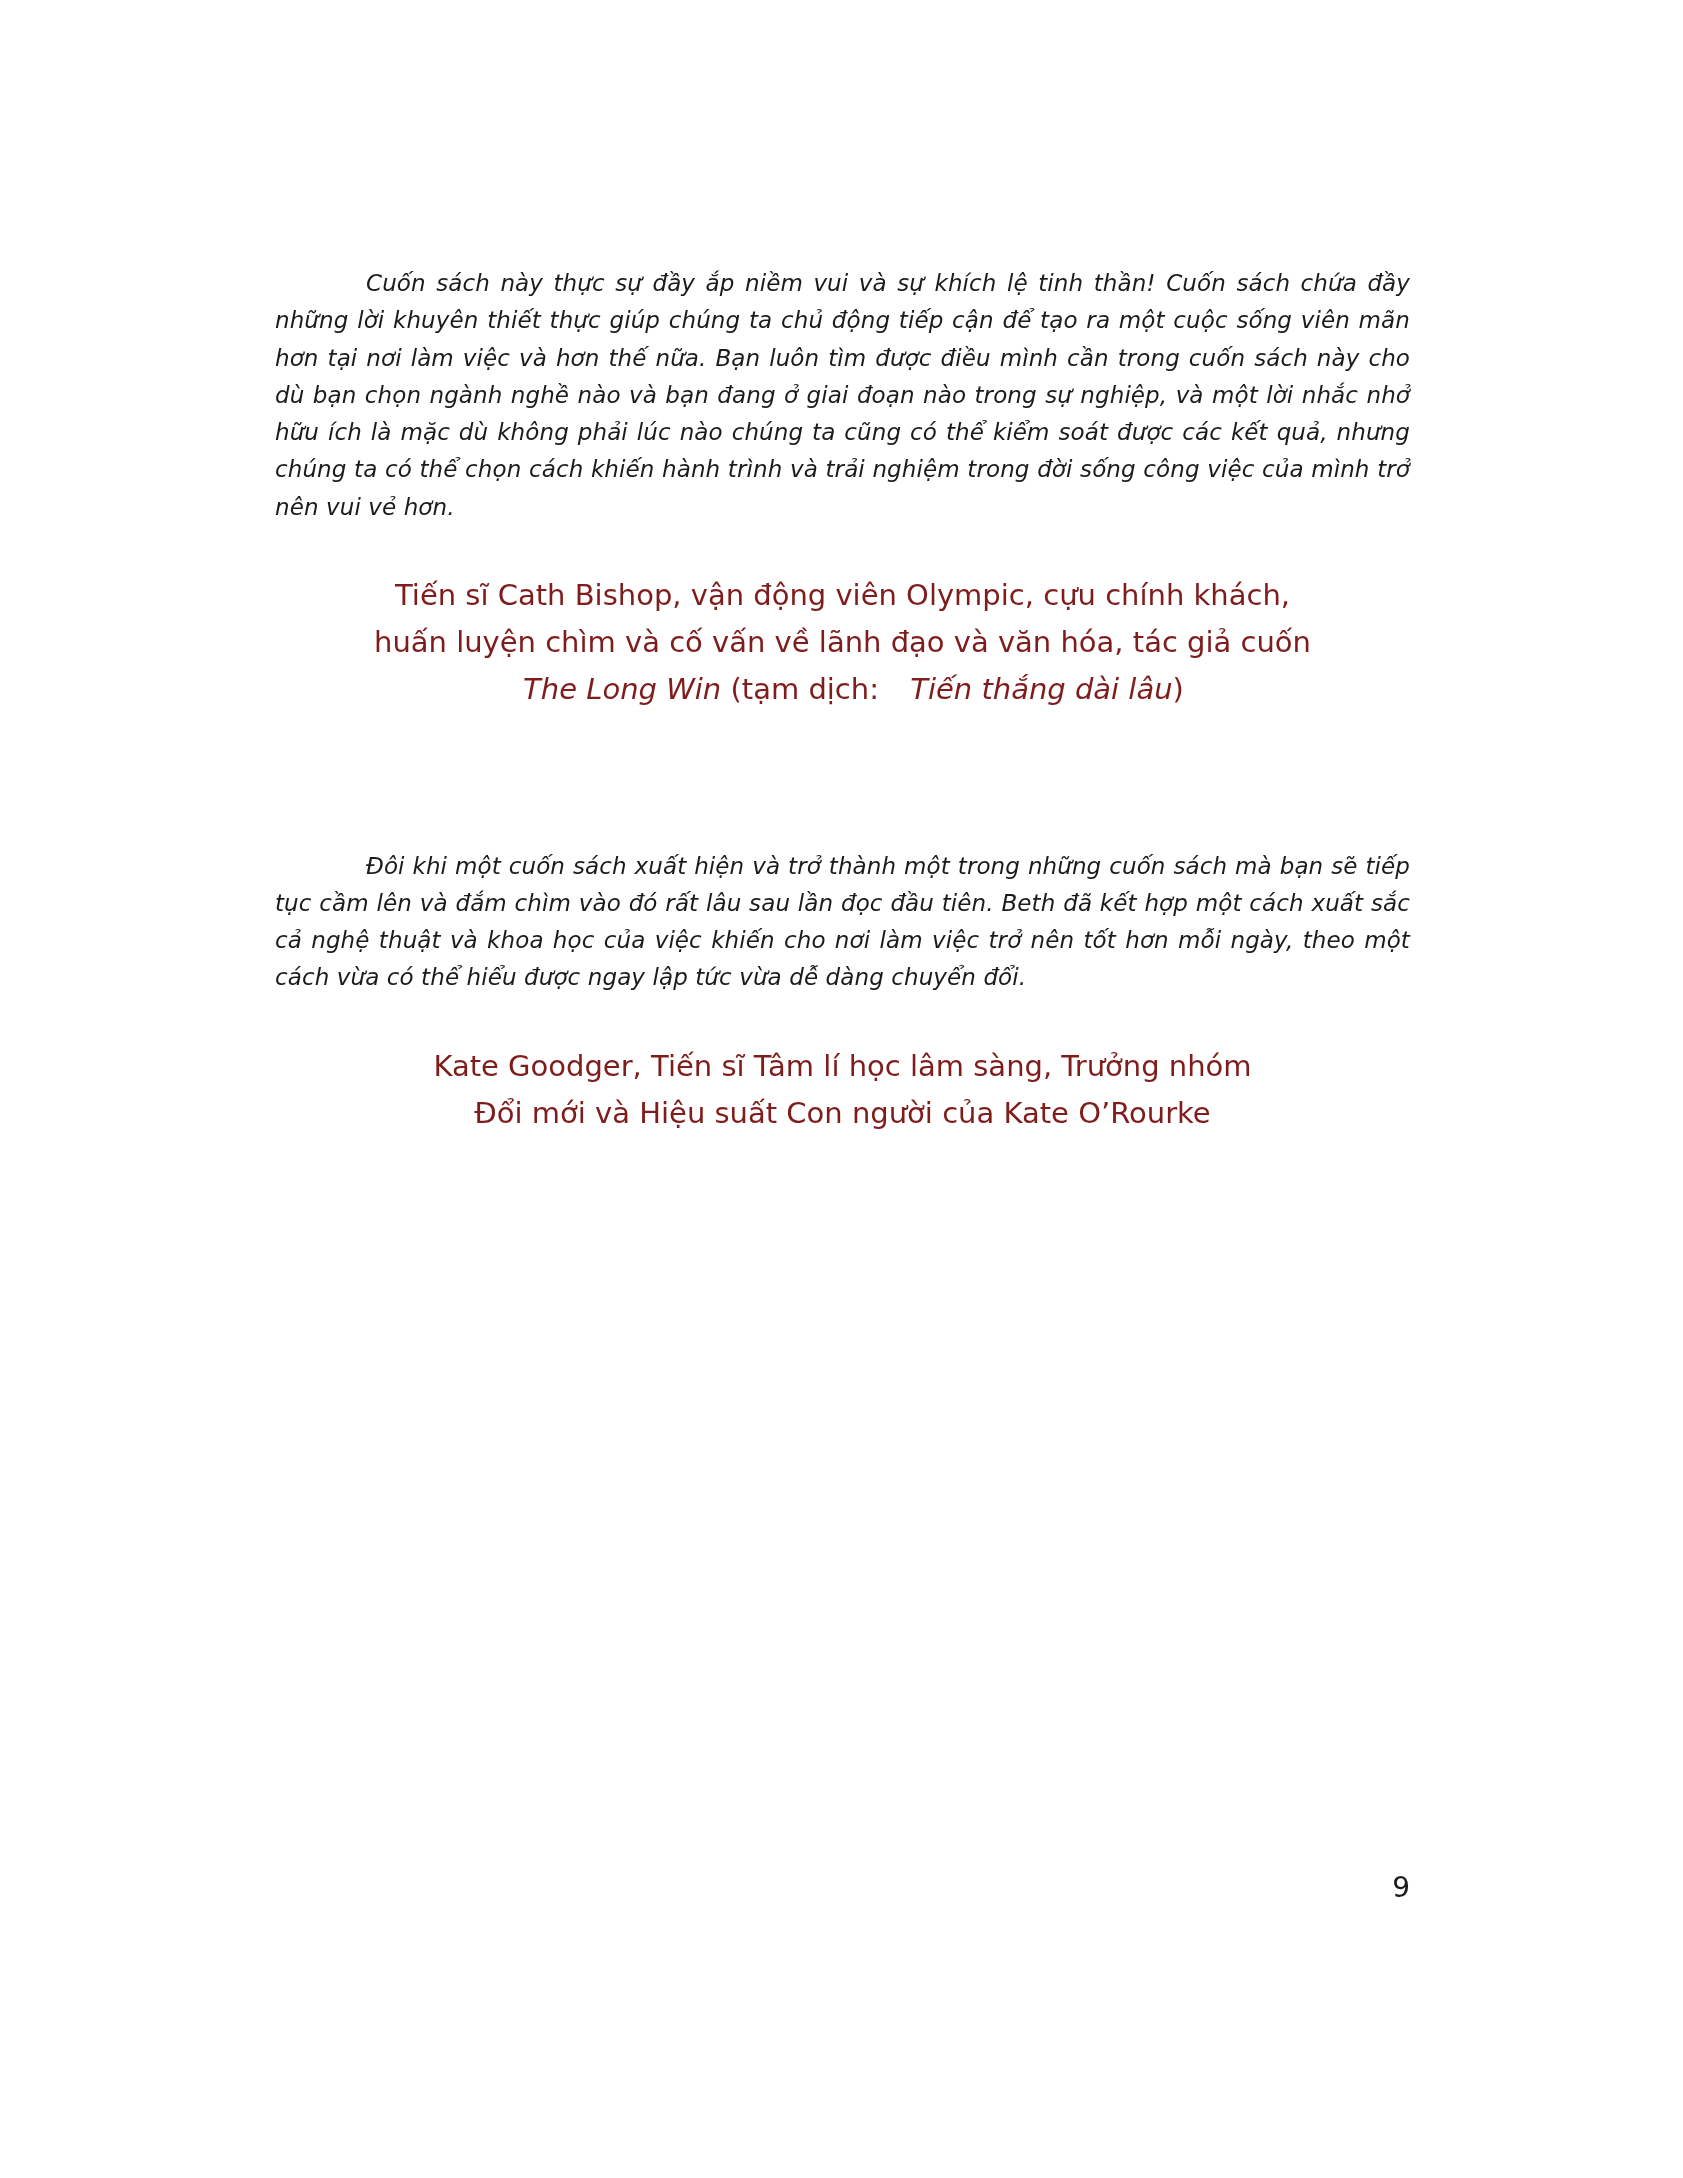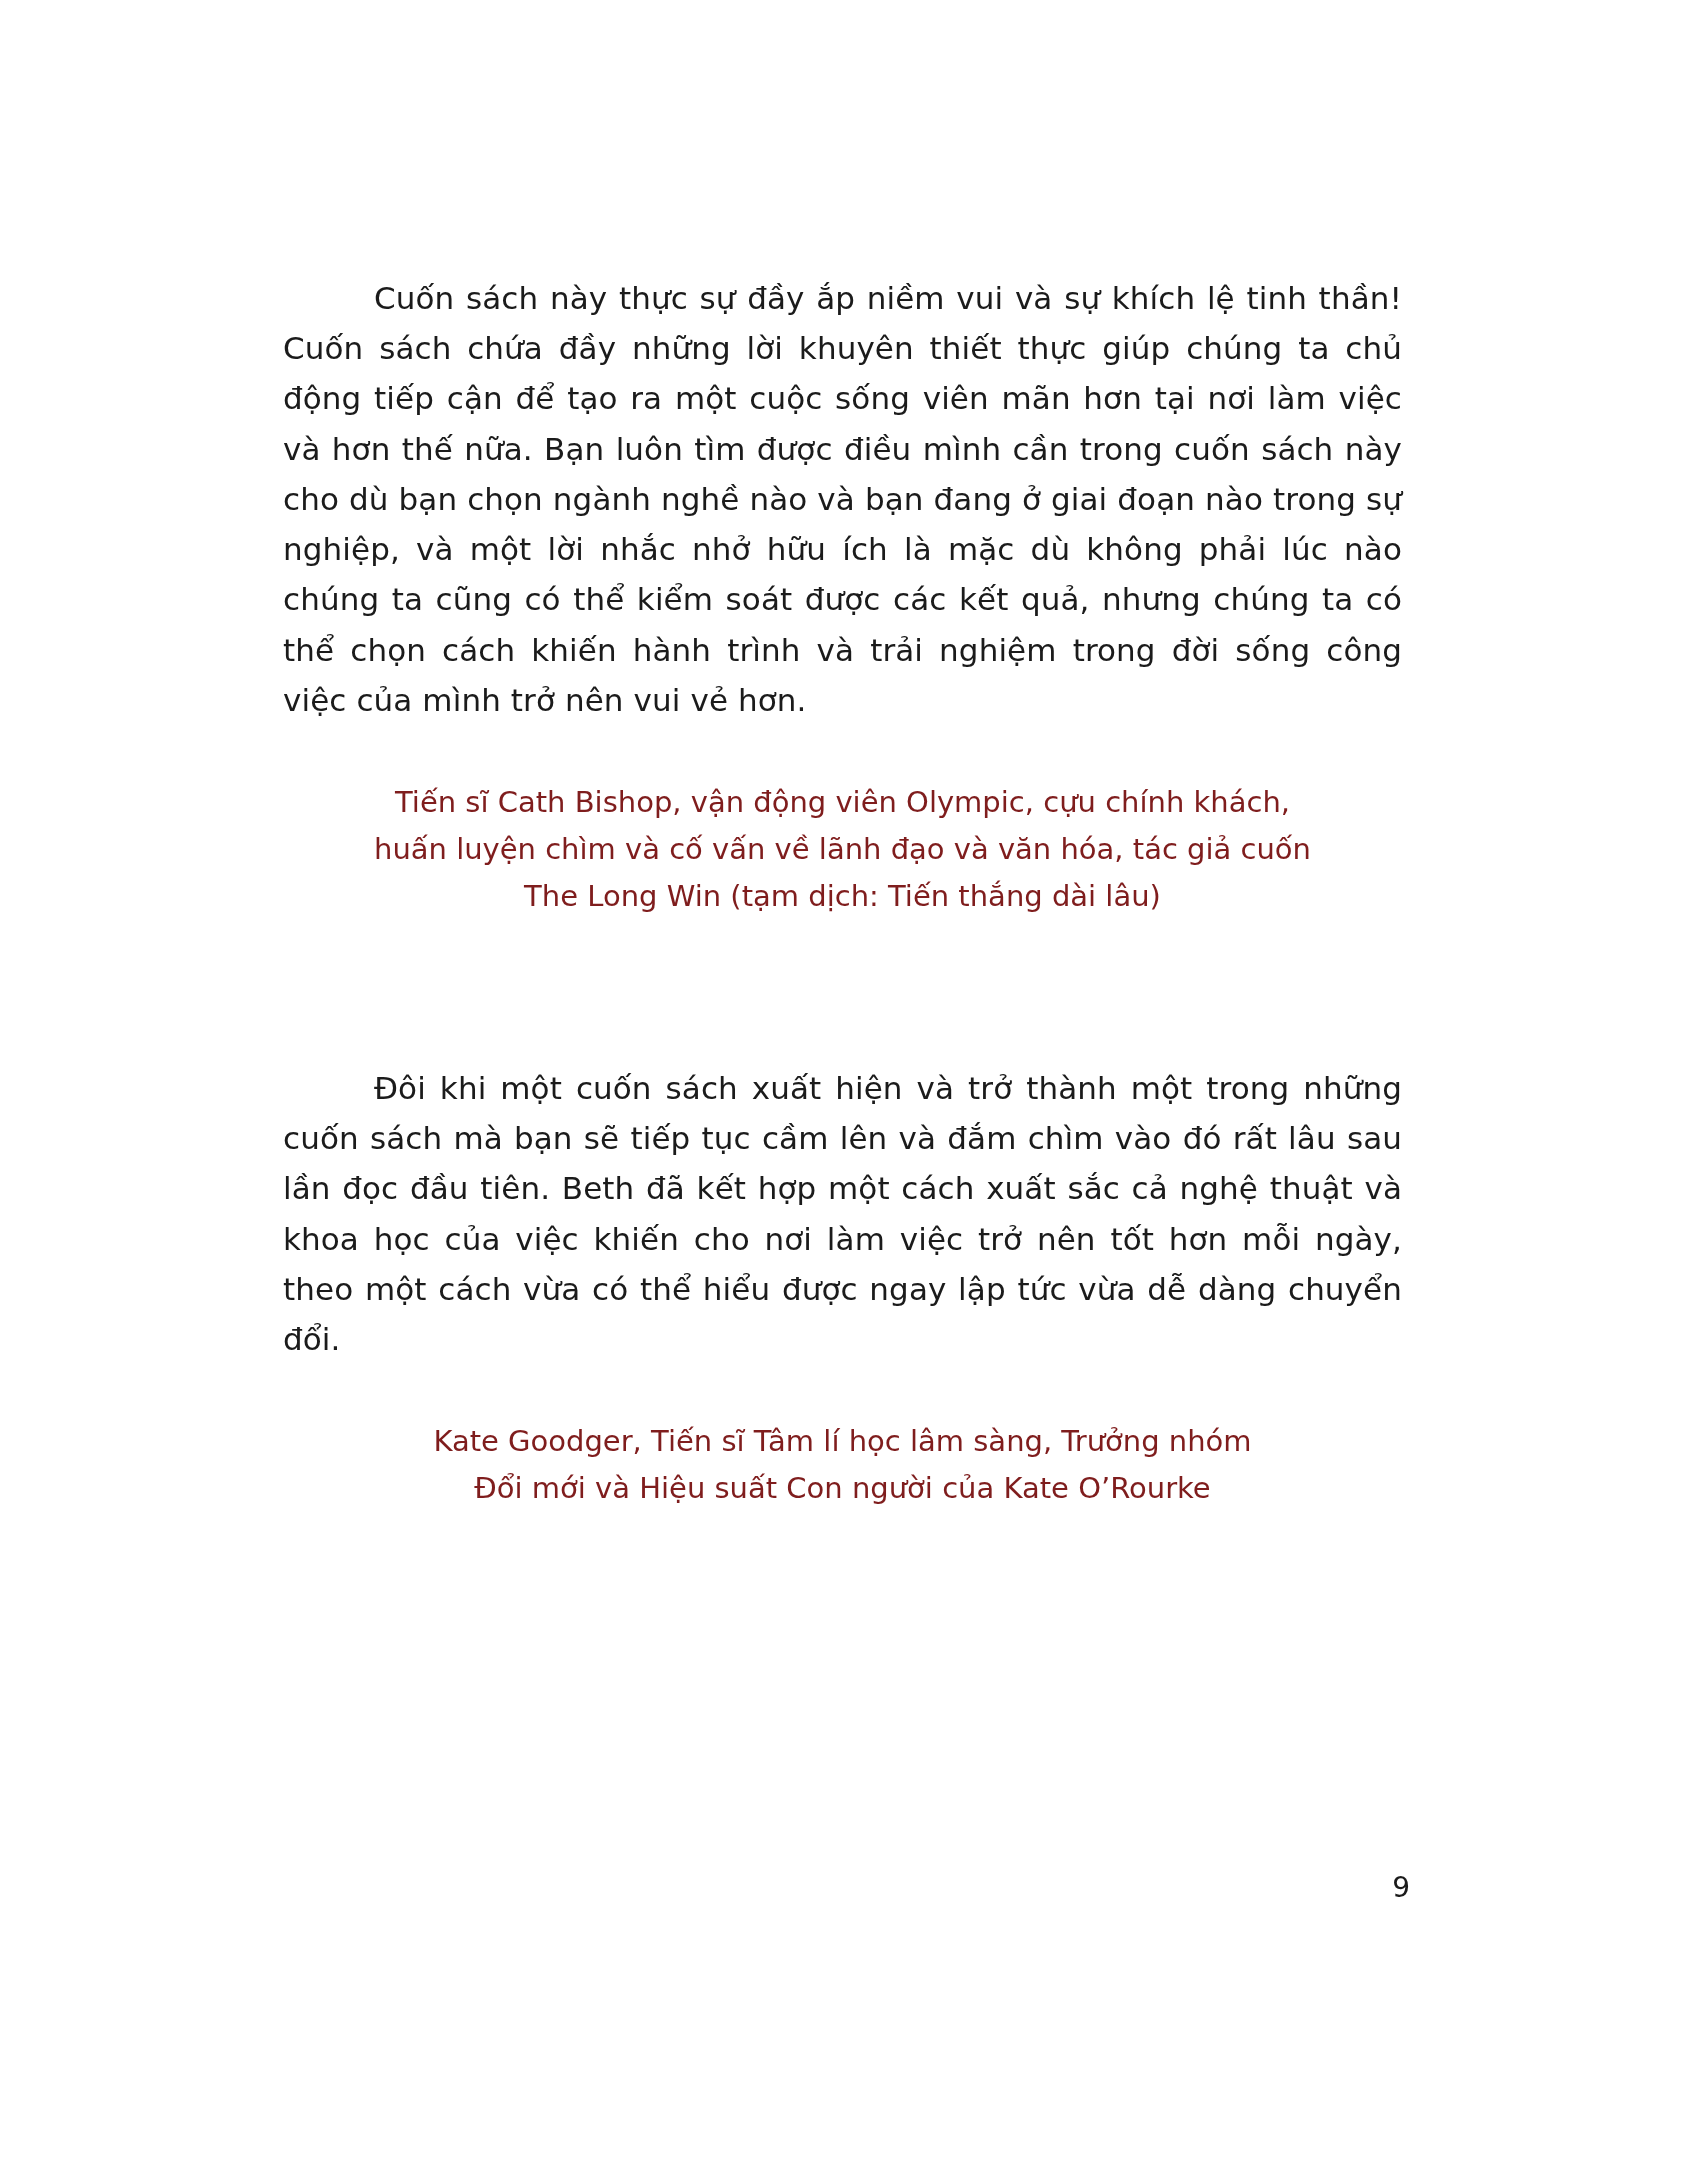--- a/index.html
+++ b/index.html
@@ -26,37 +26,40 @@
   .content {
     position: absolute;
     left: 275px;
     top: 265px;
     width: 1135px;
   }
   .quote-block {
     margin-bottom: 0;
   }
   .quote-body {
-    font-size: 31px;
+    font-style: italic;
+    font-size: 23px;
     line-height: 1.62;
     text-align: justify;
     text-justify: inter-word;
     text-indent: 91px;
     letter-spacing: 0.1px;
     color: #1b1b1b;
-    margin: 8px;
+    margin: 0;
   }
   .attribution {
     font-size: 29px;
     line-height: 1.62;
     text-align: center;
     color: #7f1d1d;
     margin: 0;
   }
   .attribution .ital {
+    font-style: italic;
+    margin-left: 22px;
   }
   .gap-after-quote {
     height: 46px;
   }
   .gap-between-blocks {
     height: 135px;
   }
   .page-number {
     position: absolute;
     left: 0;

